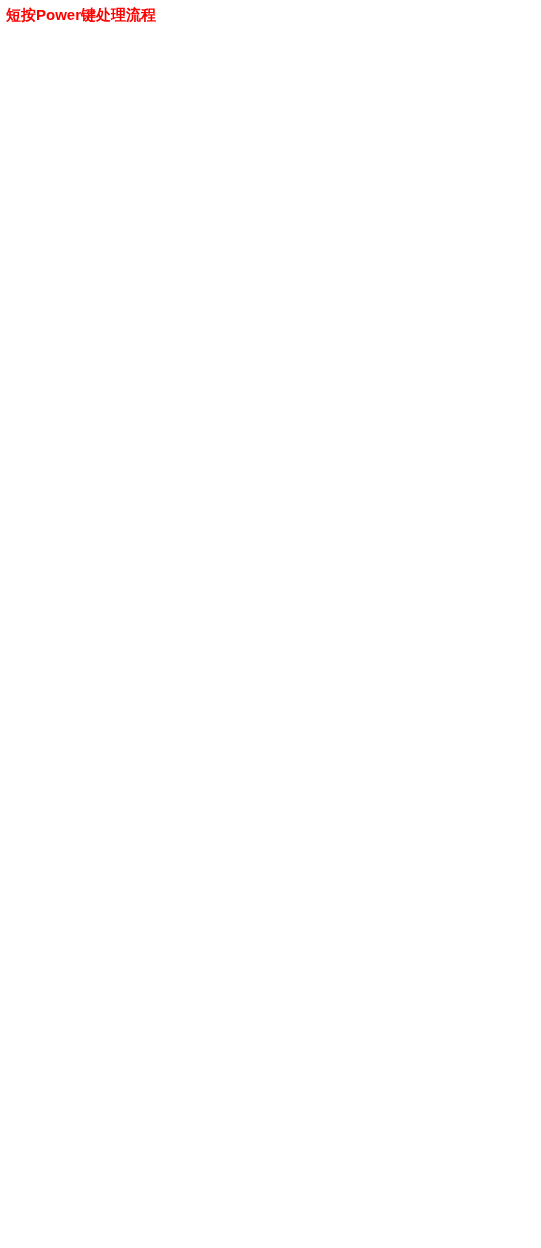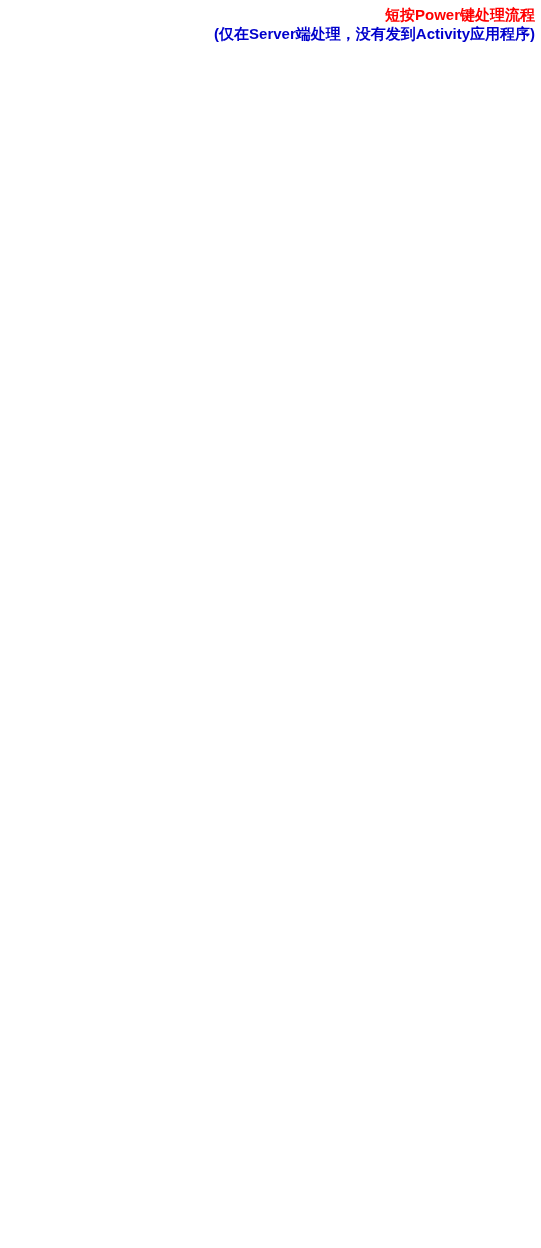--- a/index.html
+++ b/index.html
@@ -5,21 +5,21 @@
   * { box-sizing: border-box; }
   body {
     margin: 0;
     padding: 6px;
     font-family: Arial, "Microsoft YaHei", sans-serif;
     font-size: 12px;
     background: #fff;
     width: 541px;
     position: relative;
   }
-  .title-block { text-align: right; margin-bottom: 6px; }
+  .title-block { text-align: left; margin-bottom: 6px; }
   .title1 { color: #ff0000; font-size: 15px; font-weight: bold; }
   .title2 { color: #0000cc; font-size: 15px; font-weight: bold; }
   .box {
     position: absolute;
     border: 1px solid #000;
     background: #eaeef7;
     text-align: center;
     padding: 4px;
   }
   .container-box {
@@ -36,21 +36,20 @@
   .bold { font-weight: bold; }
   svg.lines { position: absolute; top: 0; left: 0; pointer-events: none; }
   .section-label { position: absolute; font-size: 13px; }
   .dots { position: absolute; font-size: 14px; font-weight: bold; letter-spacing: 2px; }
 </style>
 </head>
 <body>
 
 <div class="title-block">
   <span class="title1"><span>短按</span><span class="bold">Power</span><span>键处理流程</span></span><br>
-  <span class="title2"><span>(仅在</span><span class="bold">Server</span><span>端处理，没有发到</span><span class="bold">Activity</span><span>应用程序)</span></span>
 </div>
 
 <svg class="lines" width="541" height="1248">
   <defs>
     <marker id="arrow" markerWidth="9" markerHeight="9" refX="7" refY="4" orient="auto">
       <path d="M0,0 L8,4 L0,8 z" fill="#000"></path>
     </marker>
   </defs>
 
   <path d="M 280 150 L 310 150 L 310 197" stroke="#000" fill="none" stroke-dasharray="5,4" marker-end="url(#arrow)"></path>

